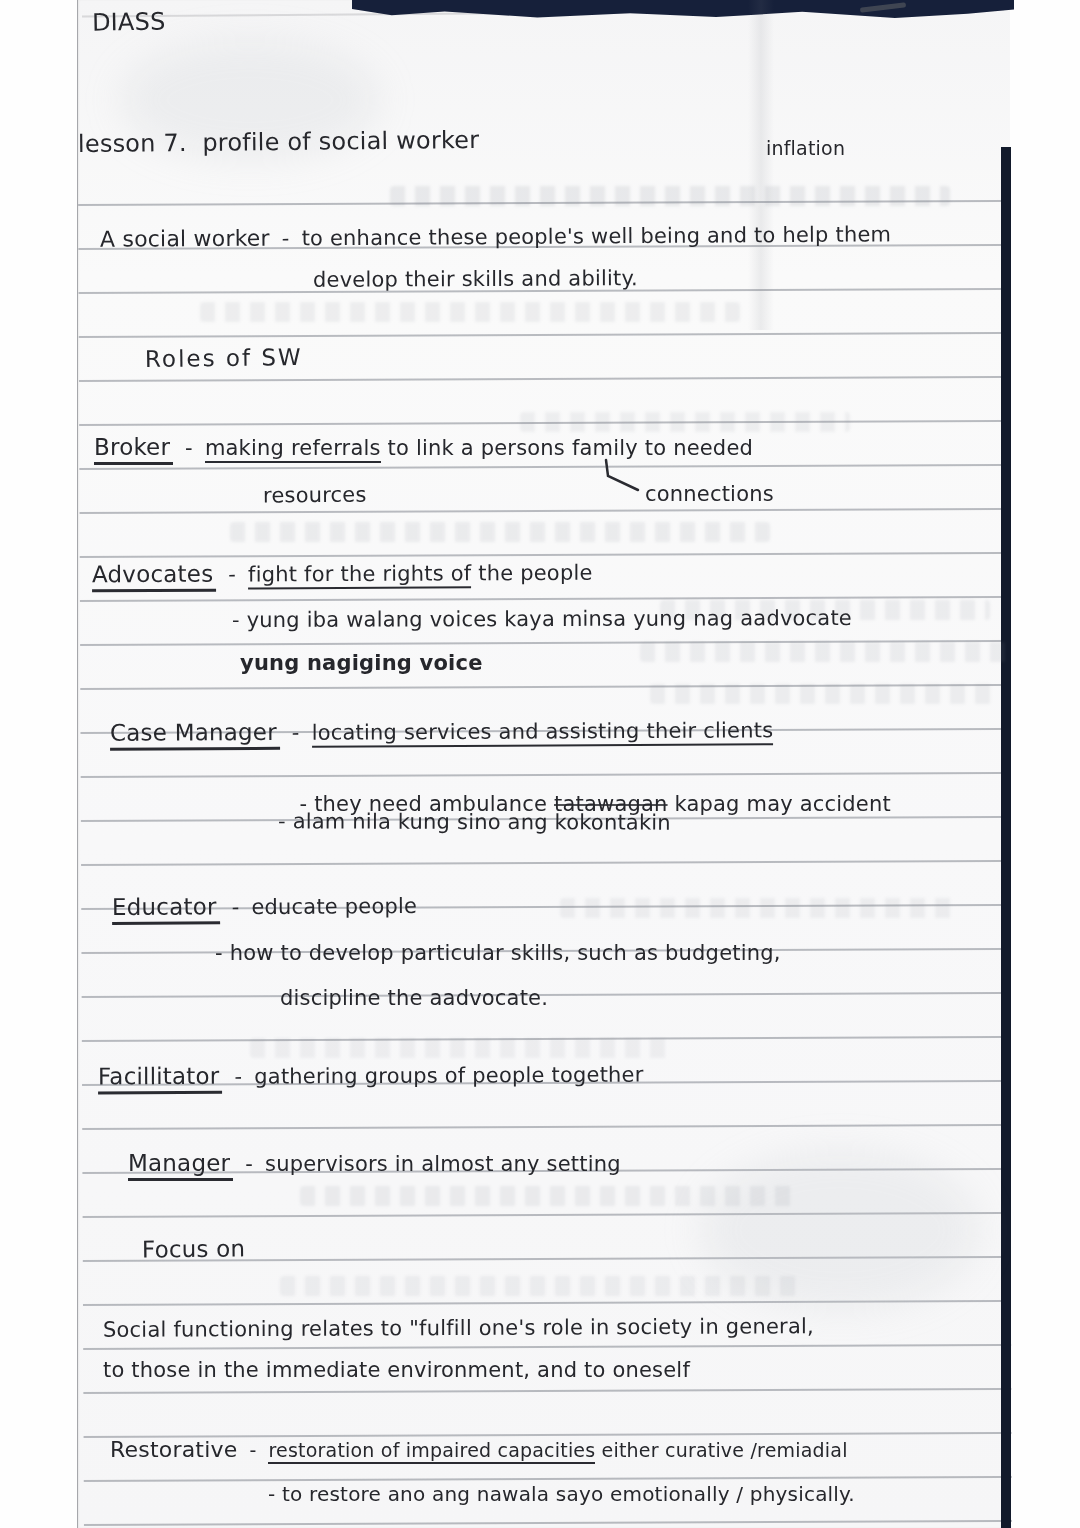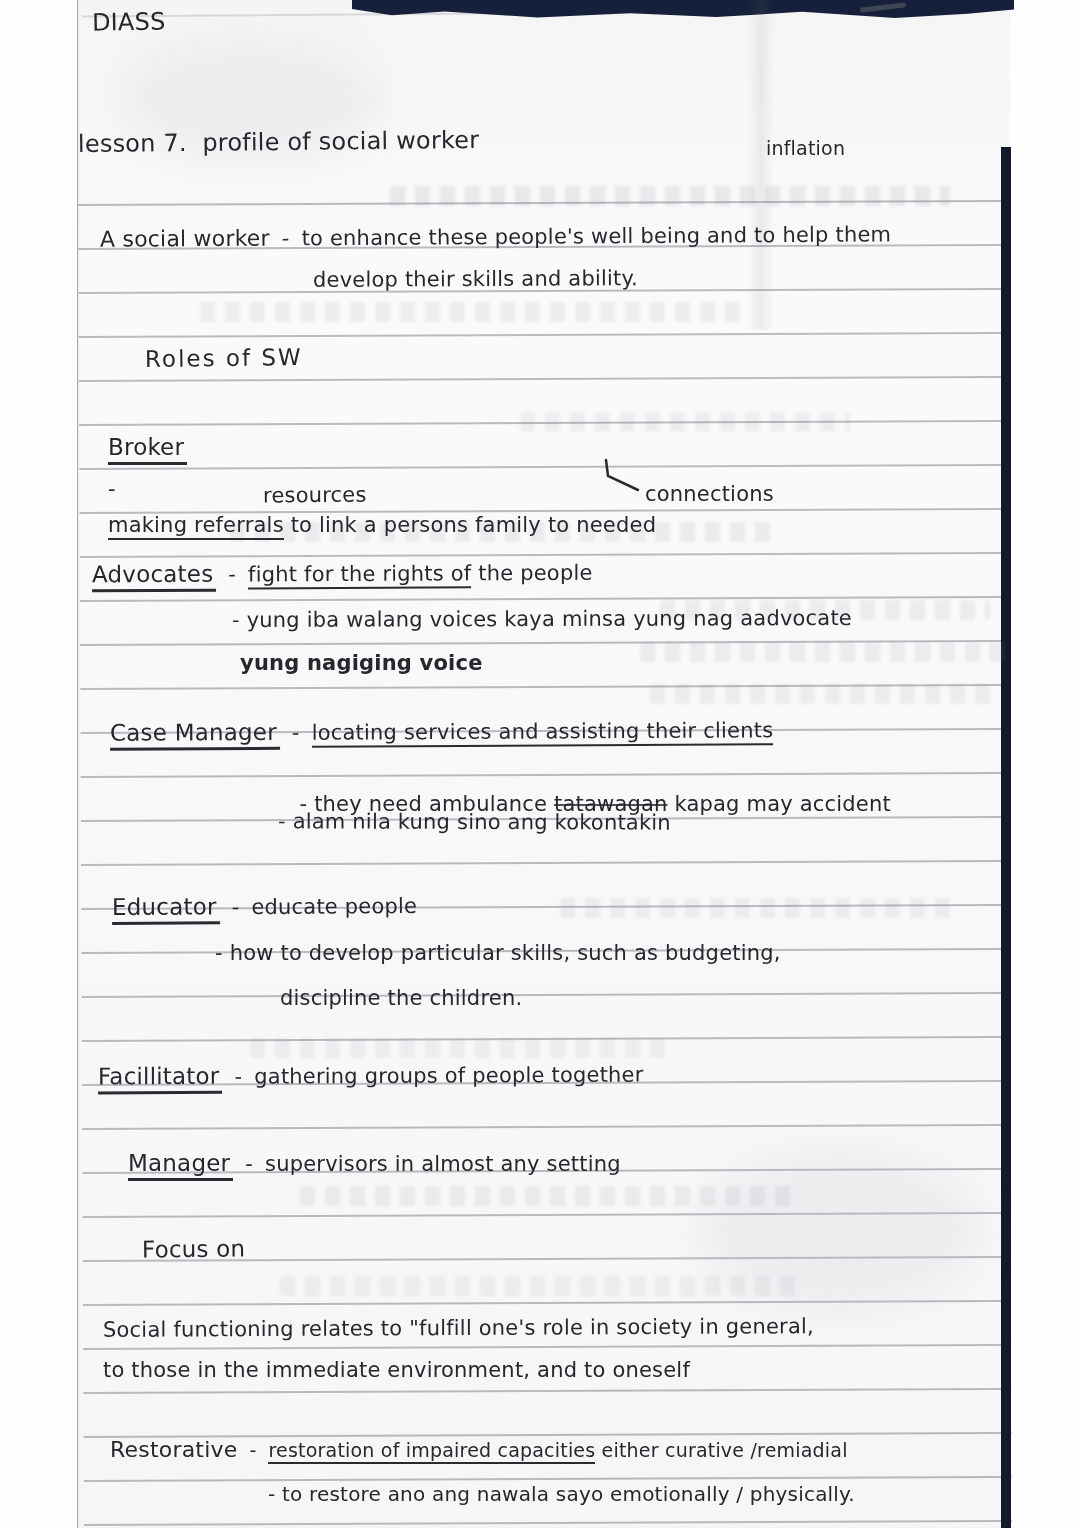--- a/index.html
+++ b/index.html
@@ -82,21 +82,21 @@
 
   <div class="hand row" style="left:100px;top:224px;transform:rotate(-0.4deg);">
     <span style="font-size:22px;">A social worker</span>
     <span>-</span>
     <span>to enhance these people's well being and to help them</span>
   </div>
   <div class="hand" style="left:313px;top:267px;transform:rotate(-0.3deg);">develop their skills and ability.</div>
 
   <div class="hand" style="left:145px;top:345px;font-size:23px;letter-spacing:2px;transform:rotate(-0.8deg);">Roles of SW</div>
 
-  <div class="hand row" style="left:108px;top:434px;flex-direction:column;">
+  <div class="hand row" style="left:94px;top:434px;">
     <span class="term">Broker</span>
     <span>-</span>
     <span><span class="u2">making referrals</span><span> to link a persons family to needed</span></span>
   </div>
   <div class="hand" style="left:263px;top:483px;transform:rotate(-0.5deg);">resources</div>
   <svg class="pointer" style="left:592px;top:458px;" width="60" height="40">
     <polyline points="14,2 16,18 46,32" fill="none" stroke="#2a2b31" stroke-width="2.5" stroke-linecap="round"></polyline>
   </svg>
   <div class="hand" style="left:645px;top:482px;">connections</div>
 
@@ -117,21 +117,21 @@
     <span>- they need ambulance </span><span class="strike">tatawagan</span><span> kapag may accident</span>
   </div>
   <div class="hand" style="left:278px;top:810px;transform:rotate(0.2deg);">- alam nila kung sino ang kokontakin</div>
 
   <div class="hand row" style="left:112px;top:893px;transform:rotate(-0.4deg);">
     <span class="term">Educator</span>
     <span>-</span>
     <span>educate people</span>
   </div>
   <div class="hand" style="left:183px;top:941px;margin-left:32px;">- how to develop particular skills, such as budgeting,</div>
-  <div class="hand" style="left:280px;top:986px;">discipline the children.</div>
+  <div class="hand" style="left:280px;top:986px;">discipline the aadvocate.</div>
 
   <div class="hand row" style="left:98px;top:1062px;transform:rotate(-0.3deg);">
     <span class="term">Facillitator</span>
     <span>-</span>
     <span>gathering groups of people together</span>
   </div>
 
   <div class="hand row" style="left:128px;top:1150px;">
     <span class="term">Manager</span>
     <span>-</span>

